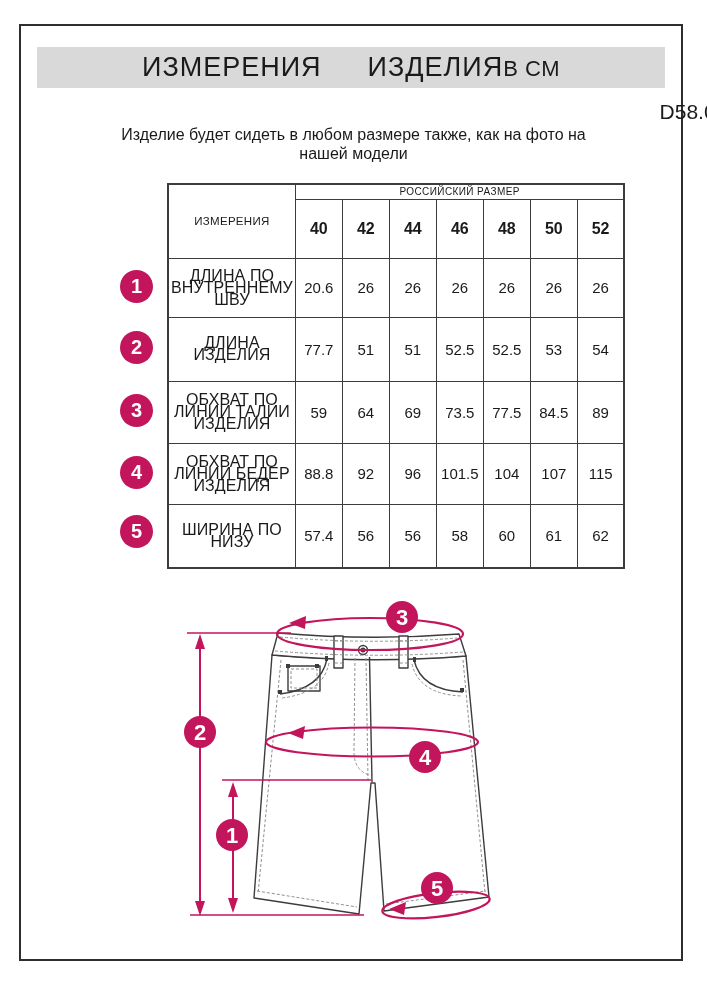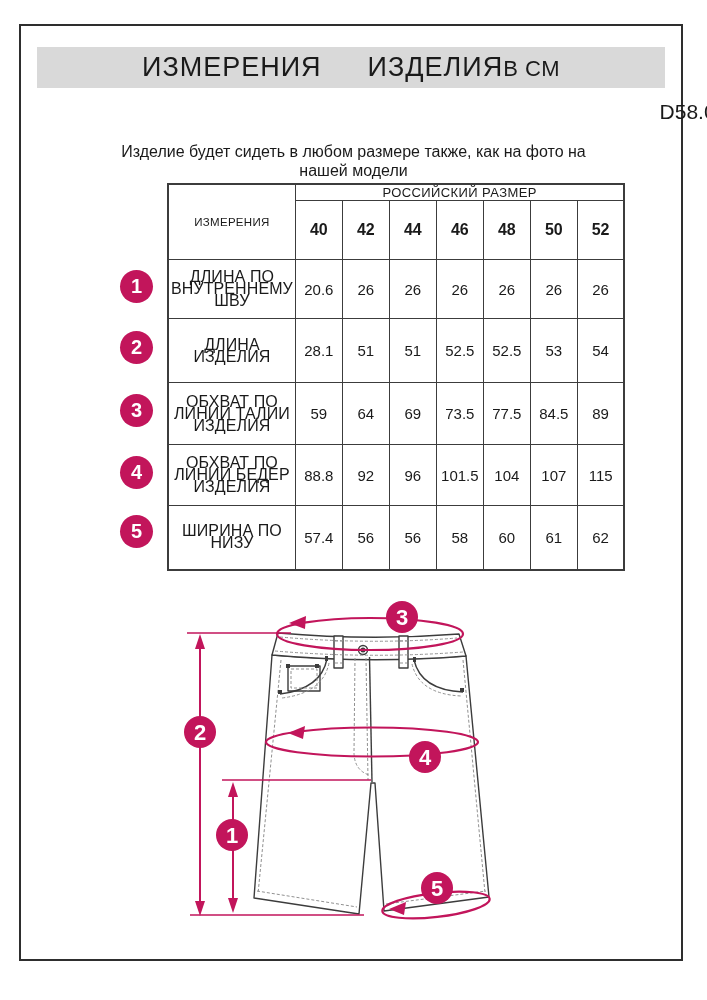--- a/index.html
+++ b/index.html
@@ -17,33 +17,33 @@
   }
   .title-line{display:flex;align-items:baseline;}
   .title-measurements{font-size:27px;font-weight:400;letter-spacing:1px;}
   .title-product{font-size:27px;font-weight:400;letter-spacing:1px;margin-left:46px;}
   .title-units{font-size:22px;font-weight:400;letter-spacing:.5px;}
   .article-code{
     position:absolute;left:0;top:101px;width:707px;text-align:right;
     font-size:21px;line-height:22px;margin-left:32px;
   }
   .subtitle{
-    position:absolute;left:0;top:142px;width:707px;text-align:center;
+    position:absolute;left:0;top:125px;width:707px;text-align:center;
     font-size:16px;line-height:19px;
   }
   table.size-table{
     position:absolute;left:167px;top:183px;border-collapse:collapse;
     table-layout:fixed;background:#fff;border:2px solid #3c3c3c;
   }
   table.size-table td{
     border:1px solid #3c3c3c;text-align:center;vertical-align:middle;
     padding:0 2px;overflow:hidden;
   }
   td.meas-head{font-size:11.5px;letter-spacing:.3px;}
-  td.group-head{font-size:13px;letter-spacing:.4px;}
+  td.group-head{font-size:10px;letter-spacing:.4px;}
   td.size-head{font-size:16px;font-weight:700;}
   td.lbl{font-size:16px;line-height:12px;letter-spacing:.1px;}
   td.val{font-size:15px;}
   .row-badge{
     position:absolute;left:120px;width:33px;height:33px;border-radius:50%;
     background:#c2155b;color:#ffffff;font-size:20px;font-weight:700;
     display:flex;align-items:center;justify-content:center;
   }
   .badge-1{top:270px;} .badge-2{top:331px;} .badge-3{top:394px;}
   .badge-4{top:456px;} .badge-5{top:515px;}
@@ -103,21 +103,21 @@
       <td class="val">20.6</td>
       <td class="val">26</td>
       <td class="val">26</td>
       <td class="val">26</td>
       <td class="val">26</td>
       <td class="val">26</td>
       <td class="val">26</td>
     </tr>
     <tr style="height:64px">
       <td class="lbl">ДЛИНА ИЗДЕЛИЯ</td>
-      <td class="val">28.1</td>
+      <td class="val">77.7</td>
       <td class="val">51</td>
       <td class="val">51</td>
       <td class="val">52.5</td>
       <td class="val">52.5</td>
       <td class="val">53</td>
       <td class="val">54</td>
     </tr>
     <tr style="height:62px">
       <td class="lbl">ОБХВАТ ПО ЛИНИИ ТАЛИИ ИЗДЕЛИЯ</td>
       <td class="val">59</td>

